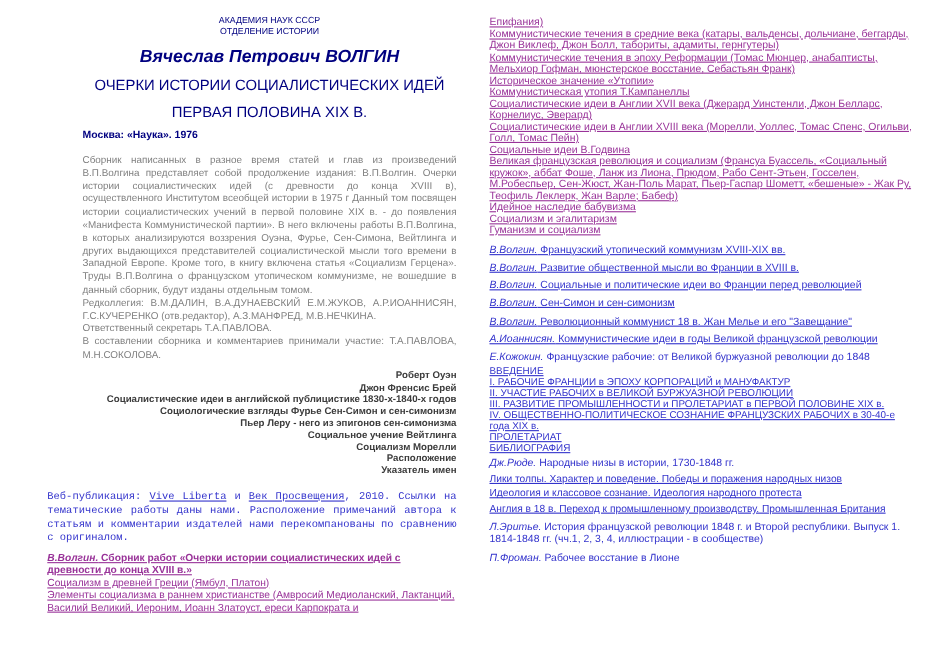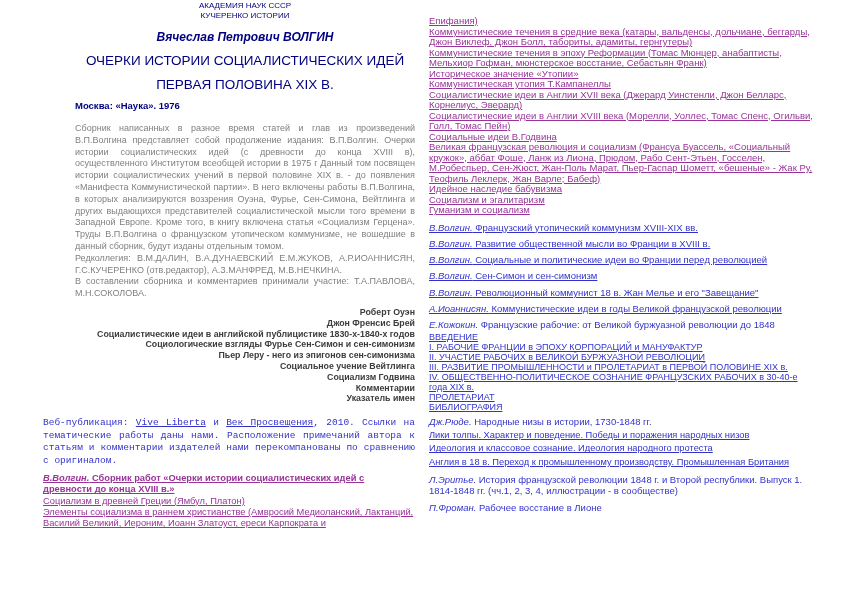--- a/index.html
+++ b/index.html
@@ -5,27 +5,27 @@
   :root{
     --navy:#000080; --gray:#808080; --dark:#3c3c3c; --blue:#3333cc; --purple:#993399;
   }
   *{box-sizing:border-box; margin:0; padding:0;}
   html,body{background:#ffffff;}
   body{
     width:842px; height:596px; position:relative; overflow:hidden;
     font-family:"Liberation Sans", sans-serif;
   }
   a{cursor:pointer;}
-  .col-left{position:absolute; left:43px; top:1px; width:372px;}
-  .col-right{position:absolute; left:429px; top:16px; width:384px;}
+  .col-left{position:absolute; left:43px; top:14px; width:372px;}
+  .col-right{position:absolute; left:445px; top:16px; width:384px;}
   .upper{margin-left:32px; width:340px;}
 
   
   .org{font-size:8px; line-height:10px; color:var(--navy); text-align:center;}
-  .book-author{font-size:12px; font-weight:bold; font-style:italic; color:var(--navy); text-align:center; margin-top:9px;}
+  .book-author{font-size:16px; font-weight:bold; font-style:italic; color:var(--navy); text-align:center; margin-top:9px;}
   .book-title{font-size:13.5px; font-weight:normal; color:var(--navy); text-align:center; margin-top:9px;}
   .imprint{font-size:9.5px; font-weight:bold; color:var(--navy); text-align:left; margin-top:8px;}
 
   
   .annotation{margin-top:12px; color:var(--gray); font-size:9px; line-height:11.8px; text-align:justify;}
   .annotation p{margin:0;}
 
   
   .contents{margin-top:7px; font-weight:bold; color:var(--dark); font-size:8.8px; line-height:10.8px;text-align:right;}
 
@@ -56,43 +56,44 @@
   .eritye{margin-top:7px;}
   .froman{margin-top:6px;}
 </style>
 </head>
 <body>
 
 <div class="col-left">
   <div class="upper">
     <div class="mast">
       <div class="org">АКАДЕМИЯ НАУК СССР</div>
-      <div class="org">КУЧЕРЕНКО ИСТОРИИ</div>
+      <div class="org">ОТДЕЛЕНИЕ ИСТОРИИ</div>
       <div class="book-author">Вячеслав Петрович ВОЛГИН</div>
       <div class="book-title">ОЧЕРКИ ИСТОРИИ СОЦИАЛИСТИЧЕСКИХ ИДЕЙ</div>
       <div class="book-title">ПЕРВАЯ ПОЛОВИНА XIX В.</div>
       <div class="imprint">Москва: «Наука». 1976</div>
     </div>
 
     <div class="annotation">
       <p>Сборник написанных в разное время статей и глав из произведений В.П.Волгина представляет собой продолжение издания: В.П.Волгин. Очерки истории социалистических идей (с древности до конца XVIII в), осуществленного Институтом всеобщей истории в 1975 г Данный том посвящен истории социалистических учений в первой половине XIX в. - до появления «Манифеста Коммунистической партии». В него включены работы В.П.Волгина, в которых анализируются воззрения Оуэна, Фурье, Сен-Симона, Вейтлинга и других выдающихся представителей социалистической мысли того времени в Западной Европе. Кроме того, в книгу включена статья «Социализм Герцена». Труды В.П.Волгина о французском утопическом коммунизме, не вошедшие в данный сборник, будут изданы отдельным томом.</p>
       <p>Редколлегия: В.М.ДАЛИН, В.А.ДУНАЕВСКИЙ Е.М.ЖУКОВ, А.Р.ИОАННИСЯН, Г.С.КУЧЕРЕНКО (отв.редактор), А.З.МАНФРЕД, М.В.НЕЧКИНА.</p>
+      <p>Ответственный секретарь Т.А.ПАВЛОВА.</p>
       <p>В составлении сборника и комментариев принимали участие: Т.А.ПАВЛОВА, М.Н.СОКОЛОВА.</p>
     </div>
 
     <div class="contents">
 
     <div>Роберт Оуэн</div>
         <div>Джон Френсис Брей</div>
         <div>Социалистические идеи в английской публицистике 1830-х-1840-х годов</div>
         <div>Социологические взгляды Фурье Сен-Симон и сен-симонизм</div>
         <div>Пьер Леру - него из эпигонов сен-симонизма</div>
         <div>Социальное учение Вейтлинга</div>
-        <div>Социализм Годвина</div>
-        <div>Комментарии</div>
+        <div>Социализм Морелли</div>
+        <div>Расположение</div>
         <div>Указатель имен</div>
       </div>
   </div>
 
   <div class="webnote">
     
   <span>Веб-публикация: </span><span class="lnk">Vive Liberta</span><span> и </span><span class="lnk">Век Просвещения</span><span>, 2010. Ссылки на тематические работы даны нами. Расположение примечаний автора к статьям и комментарии издателей нами перекомпанованы по сравнению с оригиналом.</span></div>
 
   <div class="plinks">
 

